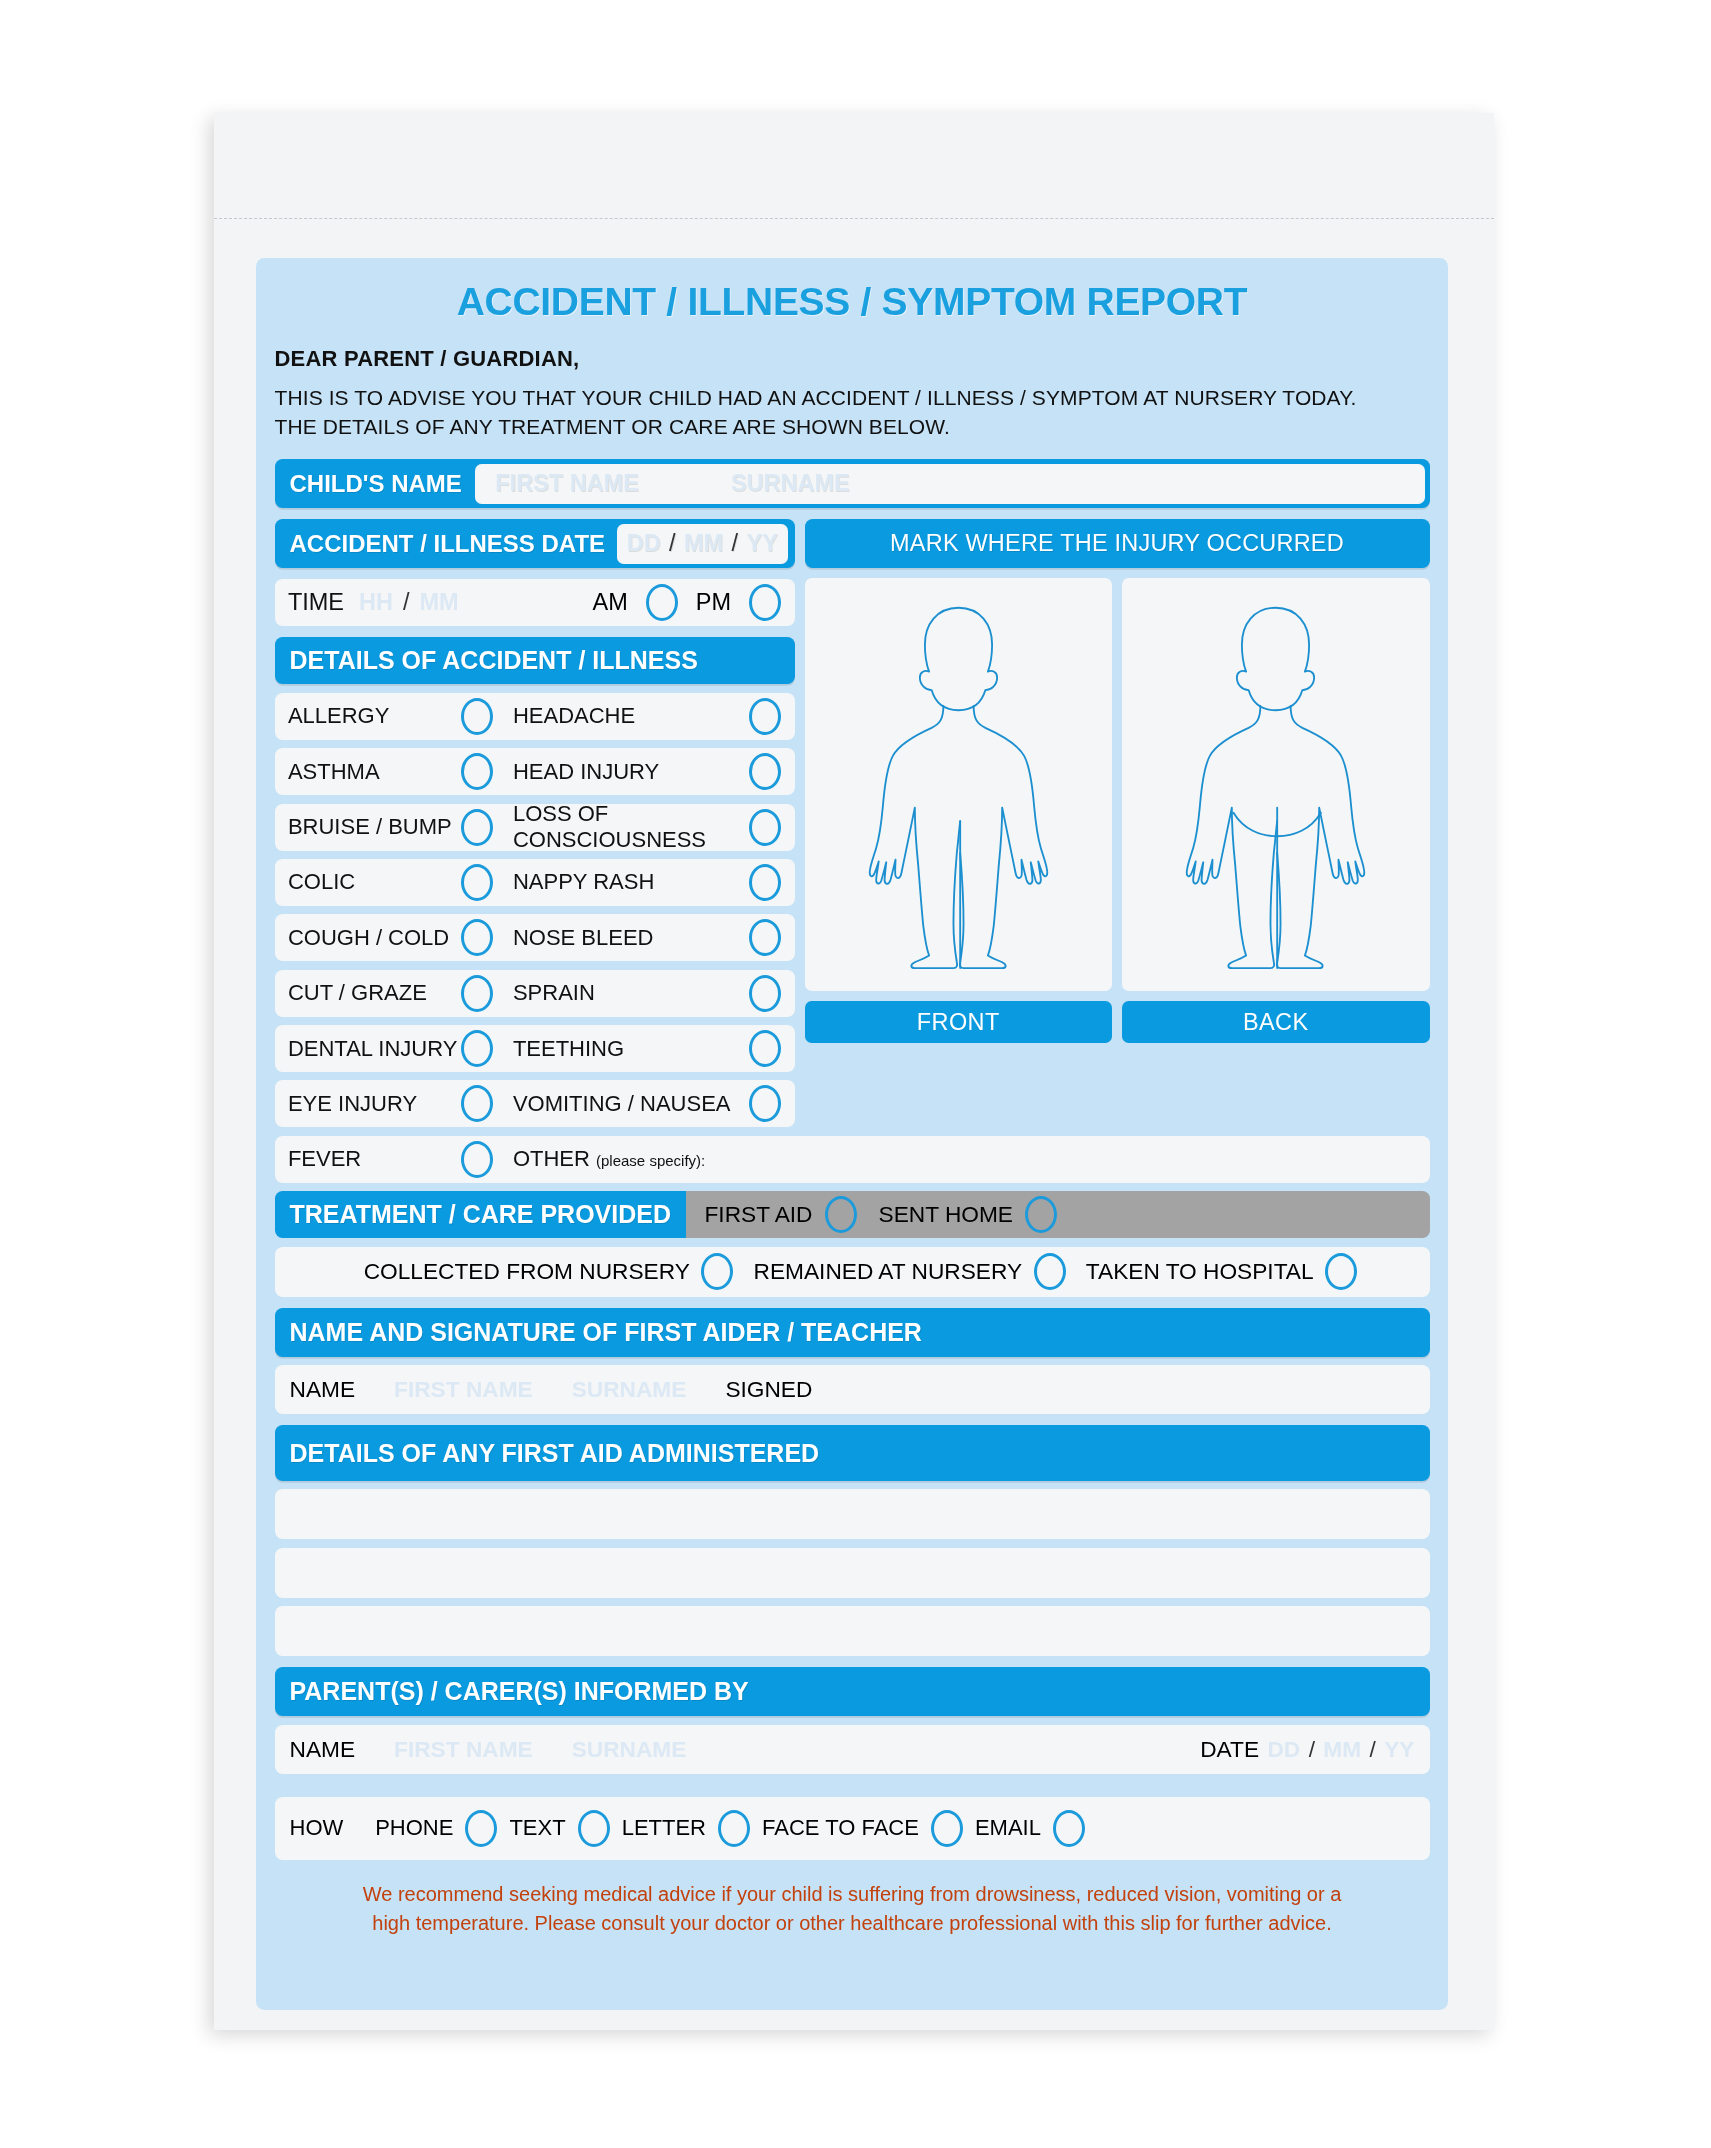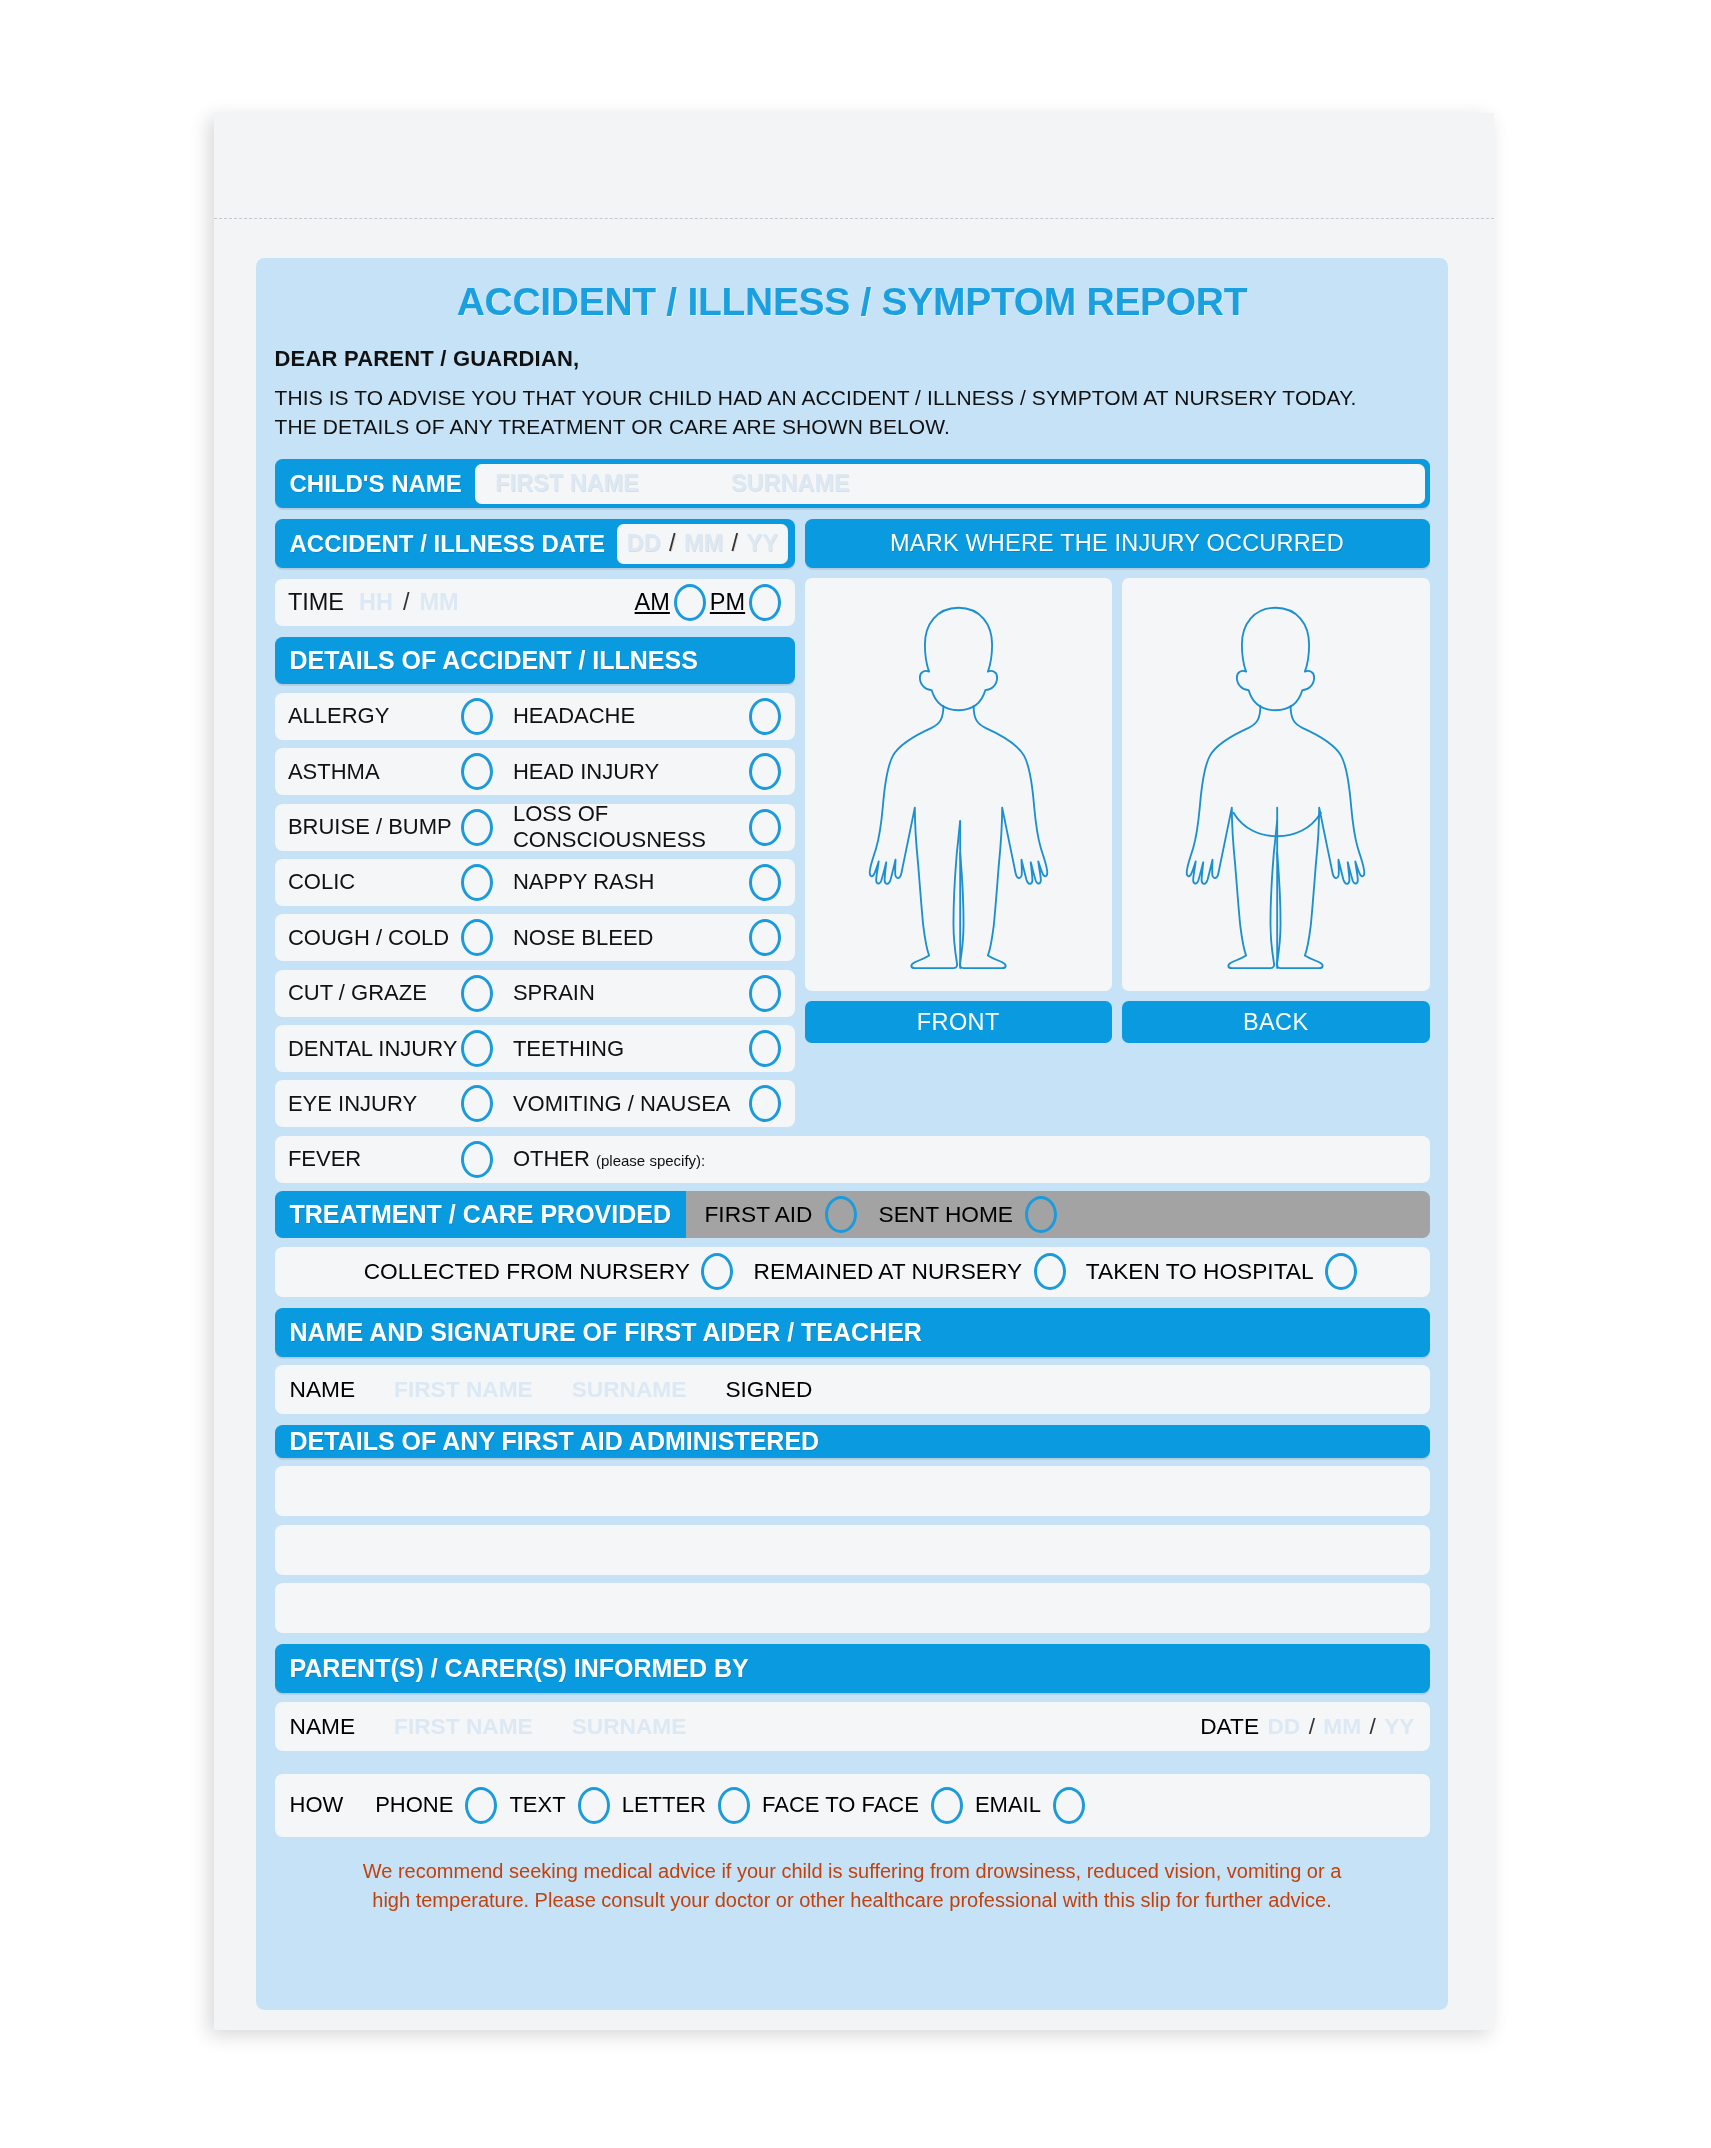--- a/index.html
+++ b/index.html
@@ -134,21 +134,21 @@
 
   #mark-bar {
     height: 49px; justify-content: center;
     font-weight: normal; font-size: 23.5px; letter-spacing: 0.2px;
   }
 
   #time-row { height: 47px; padding: 0 13.4px; margin-top: 11px; font-size: 23.5px; }
   #time-row .tlbl { color: #111; }
   #time-row .hh { margin-left: 15px; }
   #time-row .mm { }
-  #time-row .ampm { margin-left: auto; display: flex; align-items: center; gap: 4px; text-decoration: underline; }
+  #time-row .ampm { margin-left: auto; display: flex; align-items: center; gap: 18px; }
 
   #details-bar { height: 47px; margin-top: 11px; padding-left: 15px; font-size: 25px; }
 
   .sym-row {
     height: 47px; margin-top: 8.4px; padding: 0 13.4px;
     font-size: 22px; color: #111;
   }
   .sym-row .c1 { width: 173px; flex: 0 0 173px; }
   .sym-row .c2 { flex: 1; margin-left: 20px; }
   .sym-row .other-main { font-size: 22px; }
@@ -180,21 +180,21 @@
     font-size: 22.7px;
   }
   #where-row {
     height: 50px; margin-top: 8.4px; padding-left: 17px;
     font-size: 22.7px; gap: 11.7px; justify-content: center;
   }
 
   #sig-bar { height: 49px; margin-top: 11px; padding-left: 15px; font-size: 25px; }
   #sig-row { height: 49px; margin-top: 8.4px; padding-left: 15px; font-size: 22.7px; gap: 39px; }
 
-  #fa-bar { height: 33px; margin-top: 11px; padding-left: 15px; font-size: 25px; }
+  #fa-bar { height: 56px; margin-top: 11px; padding-left: 15px; font-size: 25px; }
   .fa-line { height: 50px; margin-top: 8.4px; }
 
   #parent-bar { height: 49px; margin-top: 11px; padding-left: 15px; font-size: 25px; }
   #parent-name-row { height: 49px; margin-top: 8.4px; padding: 0 15px; font-size: 22.7px; }
   #parent-name-row .seg { margin-left: 39px; }
   #parent-name-row .dateblk { margin-left: auto; display: flex; align-items: center; gap: 8.4px; }
   #how-row { height: 63px; margin-top: 23px; padding: 12px 15px; font-size: 22px; gap: 8.4px; }
   #how-row .hlbl { margin-right: 23.5px; }
 
   #footer-note {

